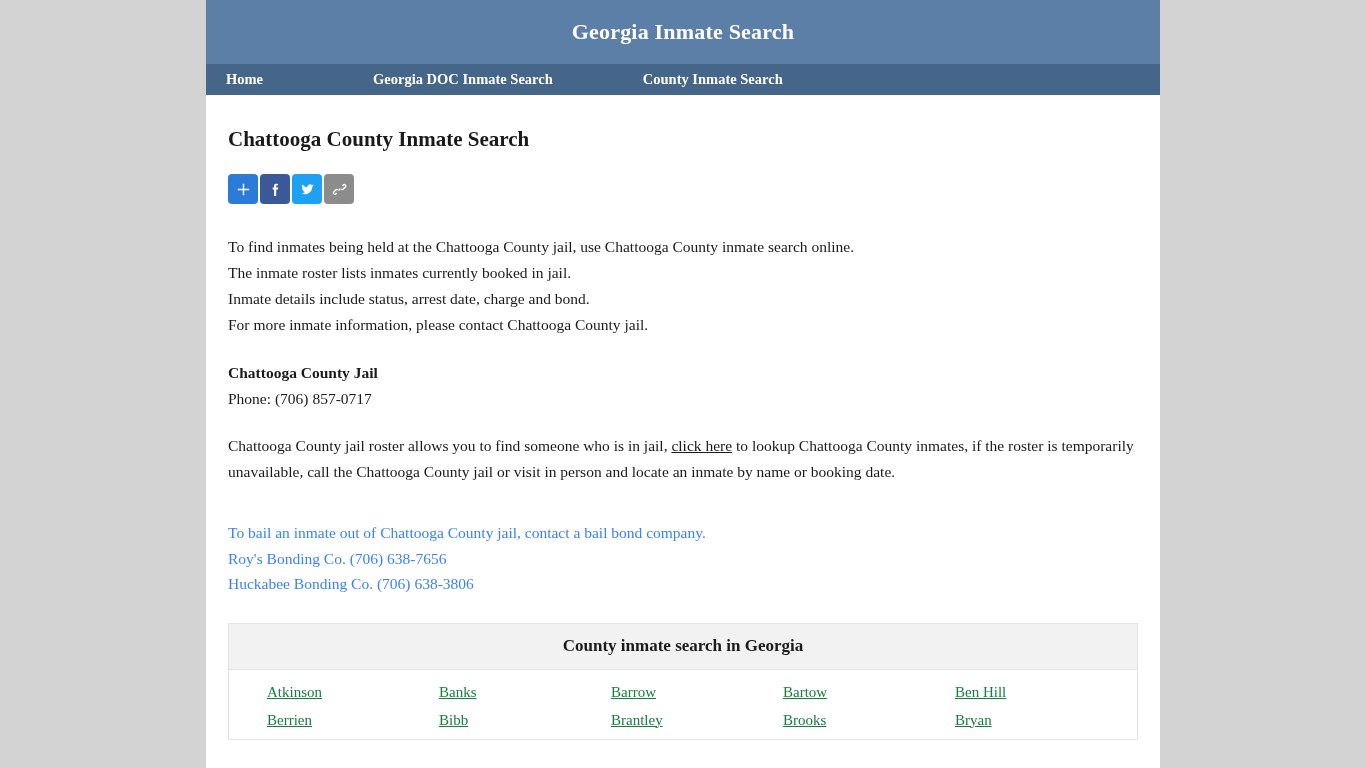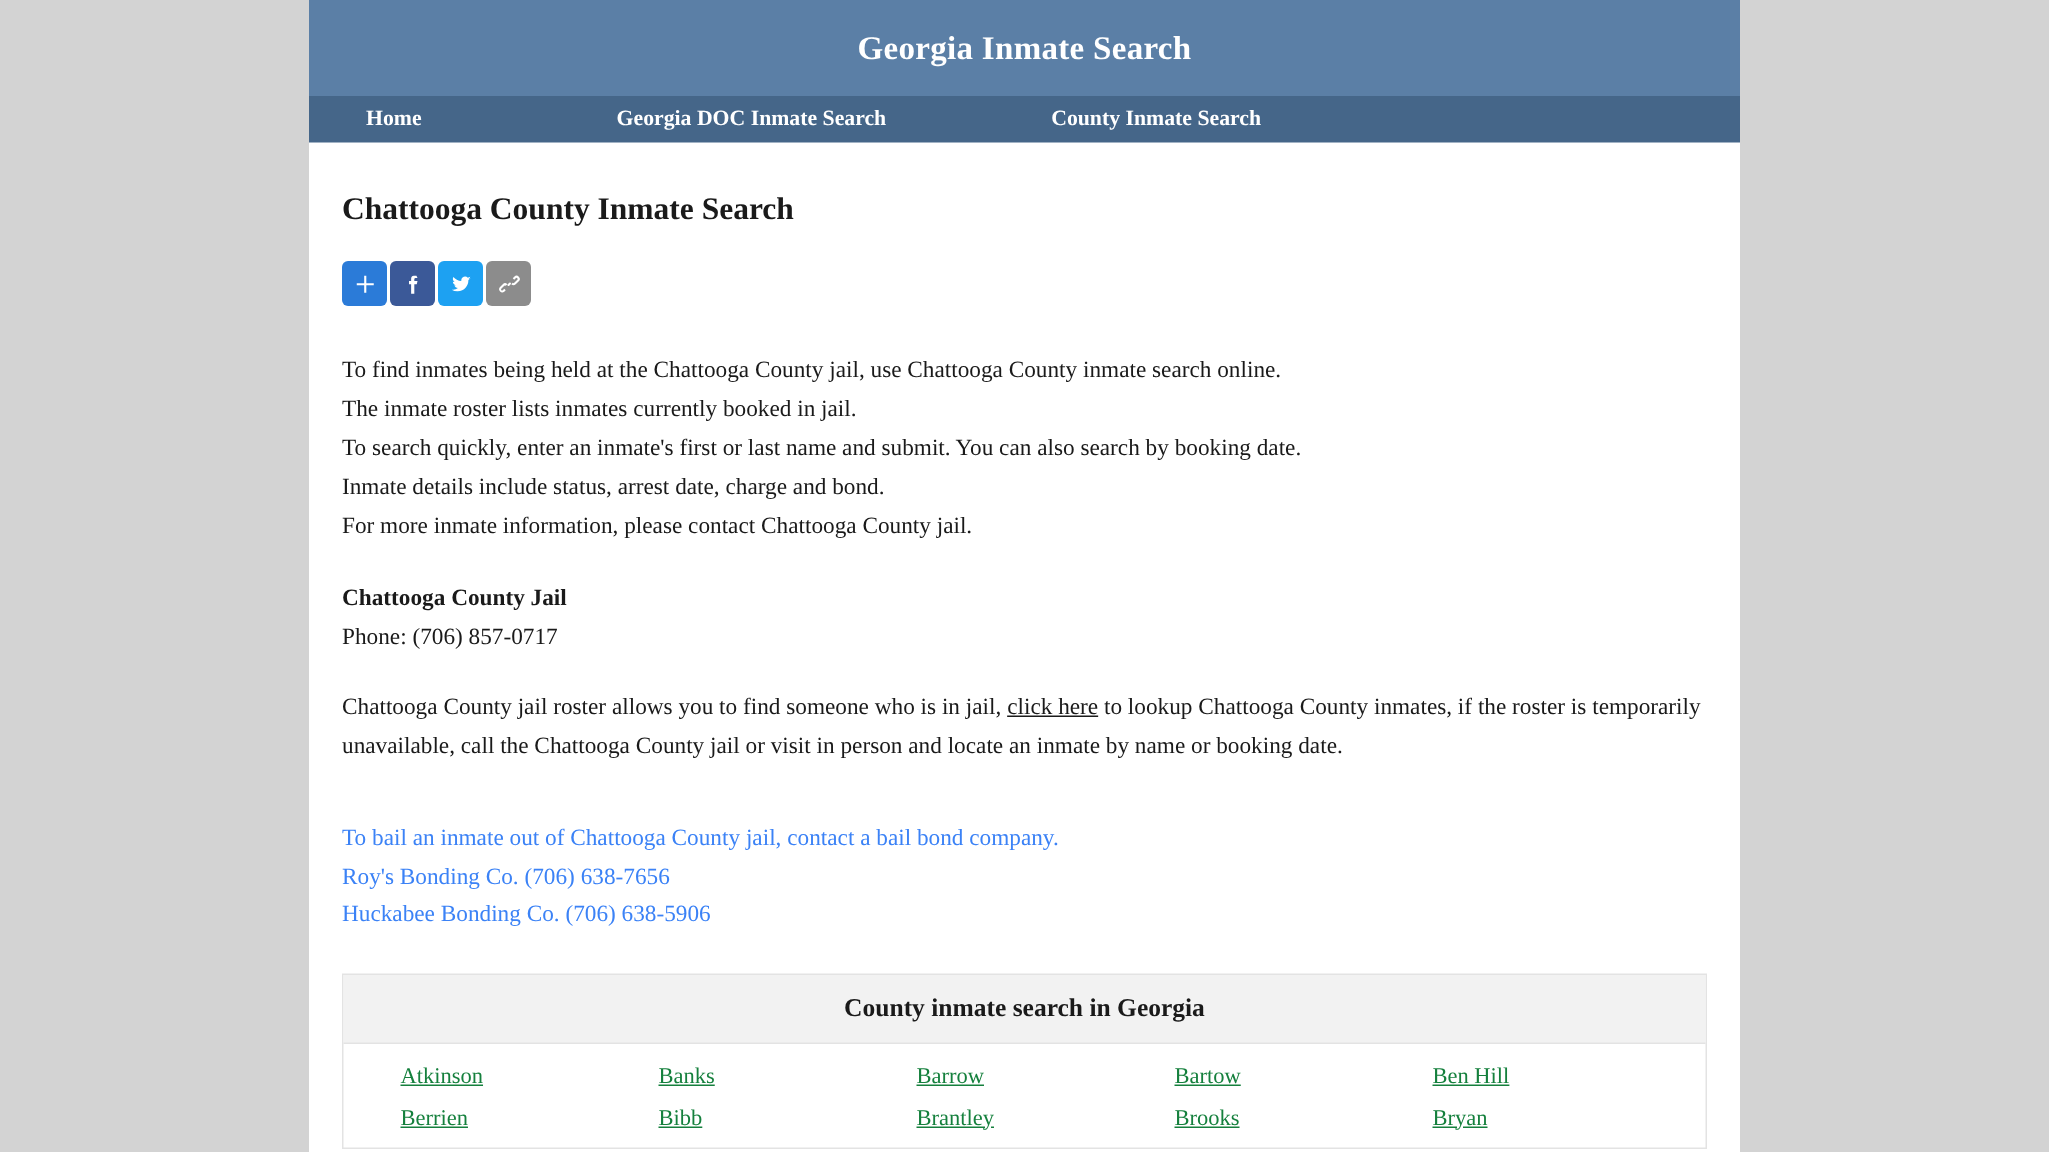--- a/index.html
+++ b/index.html
@@ -32,22 +32,20 @@
     font-size: 22px;
     font-weight: bold;
     font-family: "Liberation Serif", serif;
     letter-spacing: 0.2px;
   }
   .navbar {
     background: #456689;
     height: 31px;
     display: flex;
     align-items: center;
-    padding-left: 18px;
-    gap: 20px;
   }
   .nav-item {
     color: #ffffff;
     font-size: 14.5px;
     font-weight: bold;
     font-family: "Liberation Serif", serif;
     text-decoration: none;
     padding: 0 14px;
     line-height: 31px;
     white-space: nowrap;
@@ -180,38 +178,37 @@
       <div class="share-btn share-link">
         <svg width="17" height="17" viewBox="0 0 24 24">
             <path d="M10.6 13.4a1 1 0 0 1 0-1.4l1.4-1.4a1 1 0 0 1 1.4 1.4l-1.4 1.4a1 1 0 0 1-1.4 0zm-1.9 4.3-1.4 1.4a3 3 0 0 1-4.2-4.2l2.8-2.9a3 3 0 0 1 4.3 0l-1.5 1.5a1 1 0 0 0-1.4 0l-2.8 2.8a1 1 0 0 0 1.4 1.4l1.4-1.4zm6.6-11.4 1.4-1.4a3 3 0 0 1 4.3 4.3l-2.9 2.8a3 3 0 0 1-4.2 0l1.4-1.4a1 1 0 0 0 1.4 0l2.9-2.9a1 1 0 0 0-1.5-1.4l-1.4 1.4z" fill="#ffffff"></path>
           </svg>
       </div>
     </div>
 
     <div class="body-text">
       <span class="line">To find inmates being held at the Chattooga County jail, use Chattooga County inmate search online.</span>
       <span class="line">The inmate roster lists inmates currently booked in jail.</span>
-      <span class="line">To search quickly, enter an inmate's first or last name and submit. You can also search by booking date.</span>
       <span class="line">Inmate details include status, arrest date, charge and bond.</span>
       <span class="line">For more inmate information, please contact Chattooga County jail.</span>
     </div>
 
     <div class="jail-block">
       <span class="jail-name">Chattooga County Jail</span>
       <span class="line" style="display:block;">Phone: (706) 857-0717</span>
     </div>
 
     <div class="para">
       <span>Chattooga County jail roster allows you to find someone who is in jail, </span><a href="#">click here</a><span> to lookup Chattooga County inmates, if the roster is temporarily unavailable, call the Chattooga County jail or visit in person and locate an inmate by name or booking date.</span>
     </div>
 
     <div class="bail-block">
       <span class="line">To bail an inmate out of Chattooga County jail, contact a bail bond company.</span>
       <span class="line">Roy's Bonding Co. (706) 638-7656</span>
-      <span class="line">Huckabee Bonding Co. (706) 638-5906</span>
+      <span class="line">Huckabee Bonding Co. (706) 638-3806</span>
     </div>
 
     <div class="county-panel">
       <div class="county-panel-head">County inmate search in Georgia</div>
       <div class="county-grid">
         <a class="county-link" href="#">Atkinson</a>
         <a class="county-link" href="#">Banks</a>
         <a class="county-link" href="#">Barrow</a>
         <a class="county-link" href="#">Bartow</a>
         <a class="county-link" href="#">Ben Hill</a>

